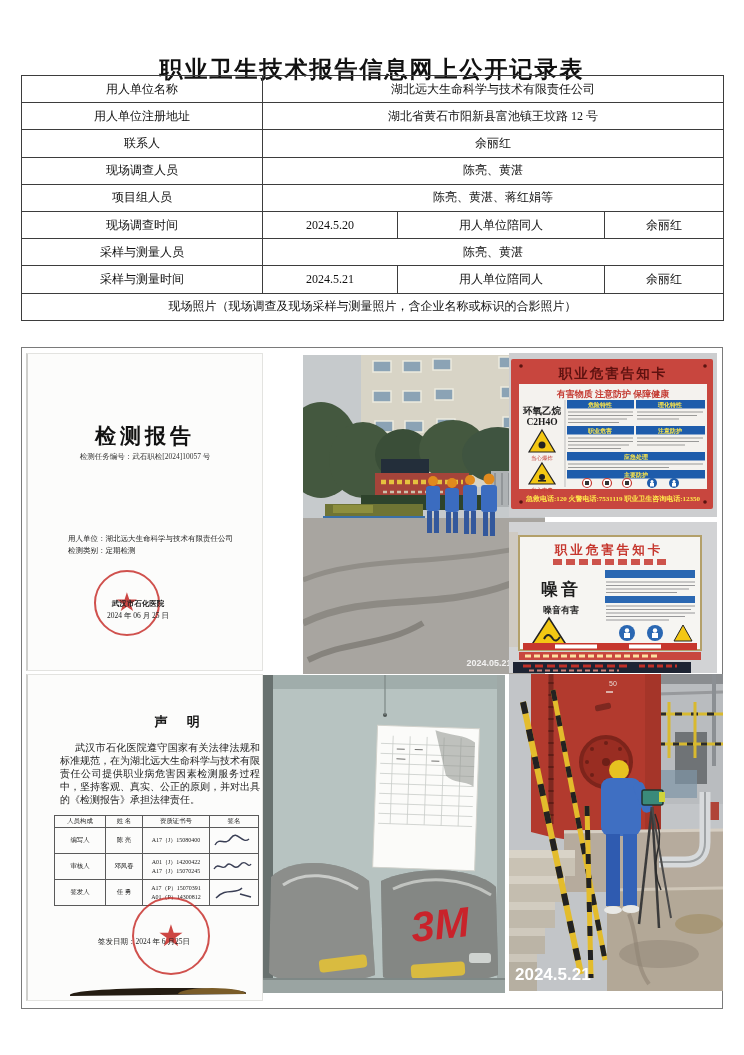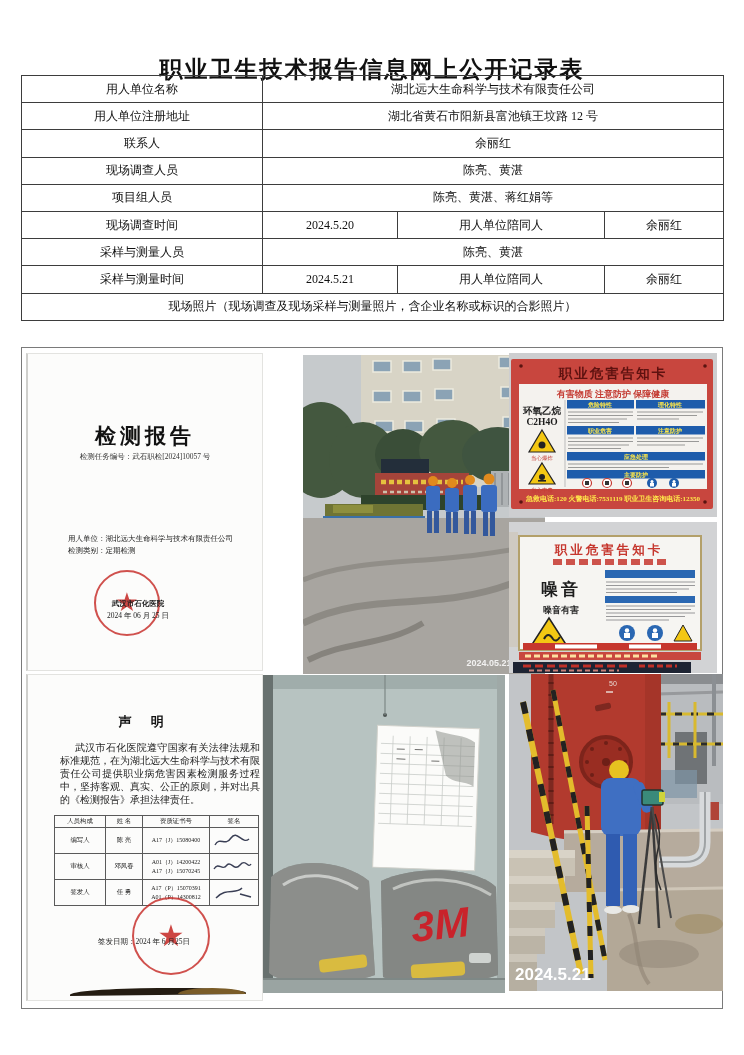--- a/index.html
+++ b/index.html
@@ -18,21 +18,21 @@
   .rc-title{position:absolute;left:0;top:68px;width:100%;text-align:center;font-size:21px;font-weight:bold;letter-spacing:4px;}
   .rc-task{position:absolute;left:0;top:98px;width:100%;text-align:center;font-size:7.5px;color:#333;}
   .rc-emp{position:absolute;left:40px;top:180px;font-size:7.5px;color:#222;}
   .rc-cat{position:absolute;left:40px;top:192px;font-size:7.5px;color:#222;}
   .seal{position:absolute;border:2.5px solid rgba(196,38,34,.8);border-radius:50%;
         display:flex;align-items:center;justify-content:center;color:rgba(196,38,34,.85);}
   .seal .star{font-size:26px;line-height:1;}
   .rc-org{position:absolute;left:10px;top:245px;width:200px;text-align:center;font-size:7.5px;font-weight:bold;color:#222;}
   .rc-date{position:absolute;left:10px;top:257px;width:200px;text-align:center;font-size:7.5px;color:#222;}
   
-  .dc-title{position:absolute;left:0;top:38px;width:100%;text-align:center;font-size:13px;font-weight:bold;letter-spacing:8px;}
+  .dc-title{position:absolute;left:0;top:38px;width:100%;text-align:center;font-size:13px;font-weight:bold;letter-spacing:8px;padding-left:36px;}
   .dc-body{position:absolute;left:17px;top:66px;width:200px;font-size:10px;line-height:13px;
            text-align:justify;text-indent:15px;color:#222;margin-left:15px;}
   table.dc{position:absolute;left:26px;top:140px;border-collapse:collapse;}
   table.dc td{border:1px solid #5a5a5a;font-size:6.4px;text-align:center;vertical-align:middle;padding:1px 2px;color:#222;}
   table.dc .cert{white-space:pre-line;font-size:6px;}
   table.dc .sig{width:44px;}
   .dc-date{position:absolute;left:70px;top:262px;width:160px;font-size:7.5px;color:#222;}
   .dc-wedge{position:absolute;left:42px;top:313px;width:176px;height:7px;background:#241c12;
             border-radius:60% 60% 0 0/100% 100% 0 0;transform:rotate(-.6deg);}
   .dc-wedge2{position:absolute;left:150px;top:313px;width:68px;height:6px;background:#7a5c28;

